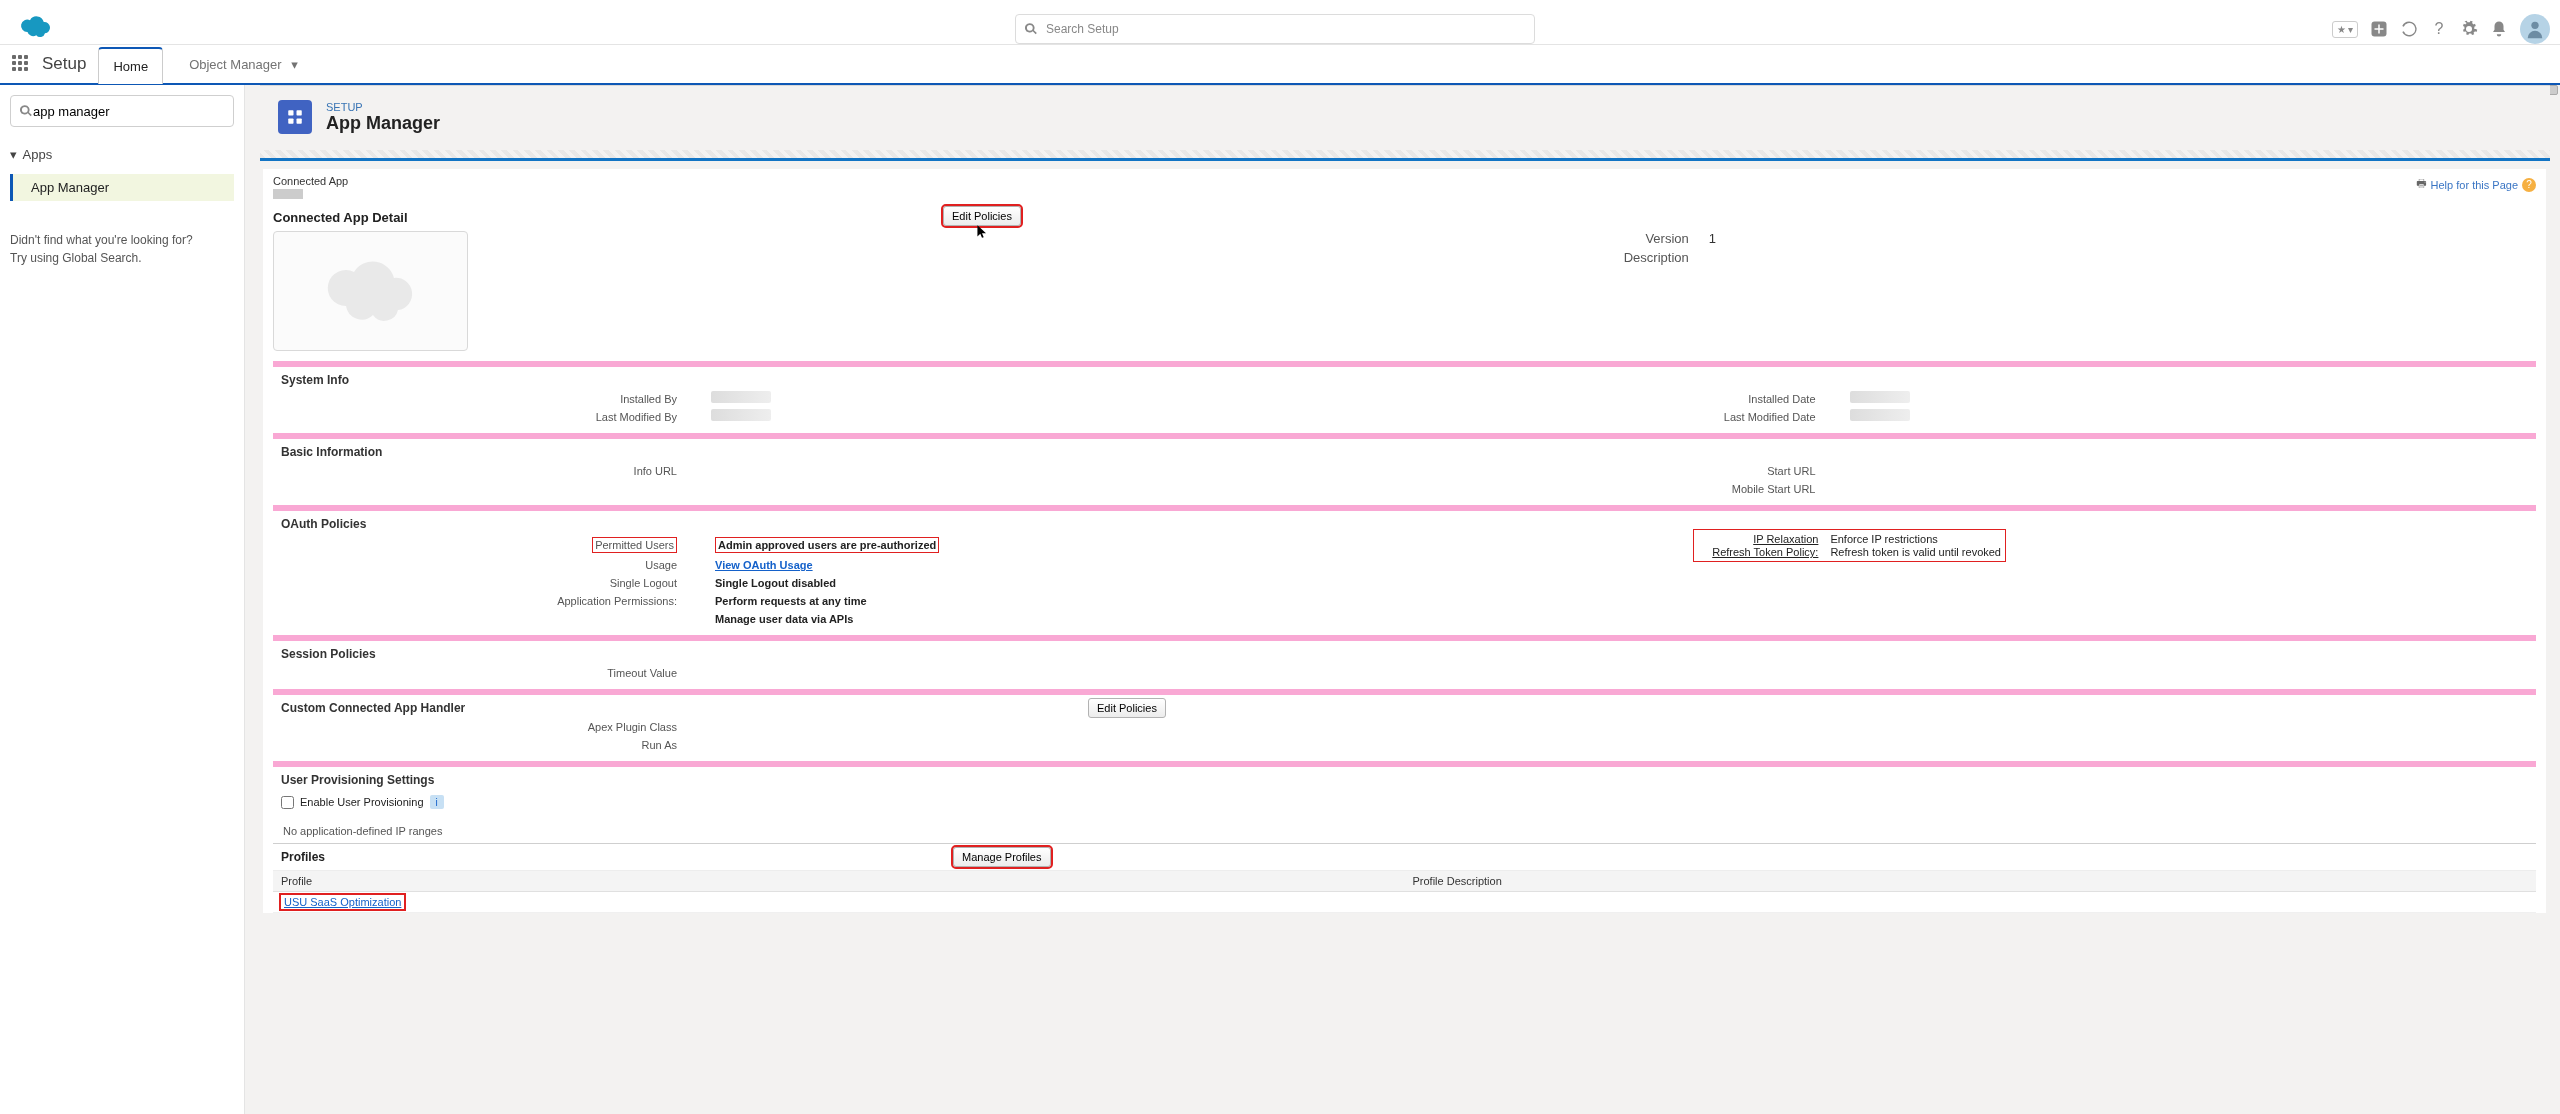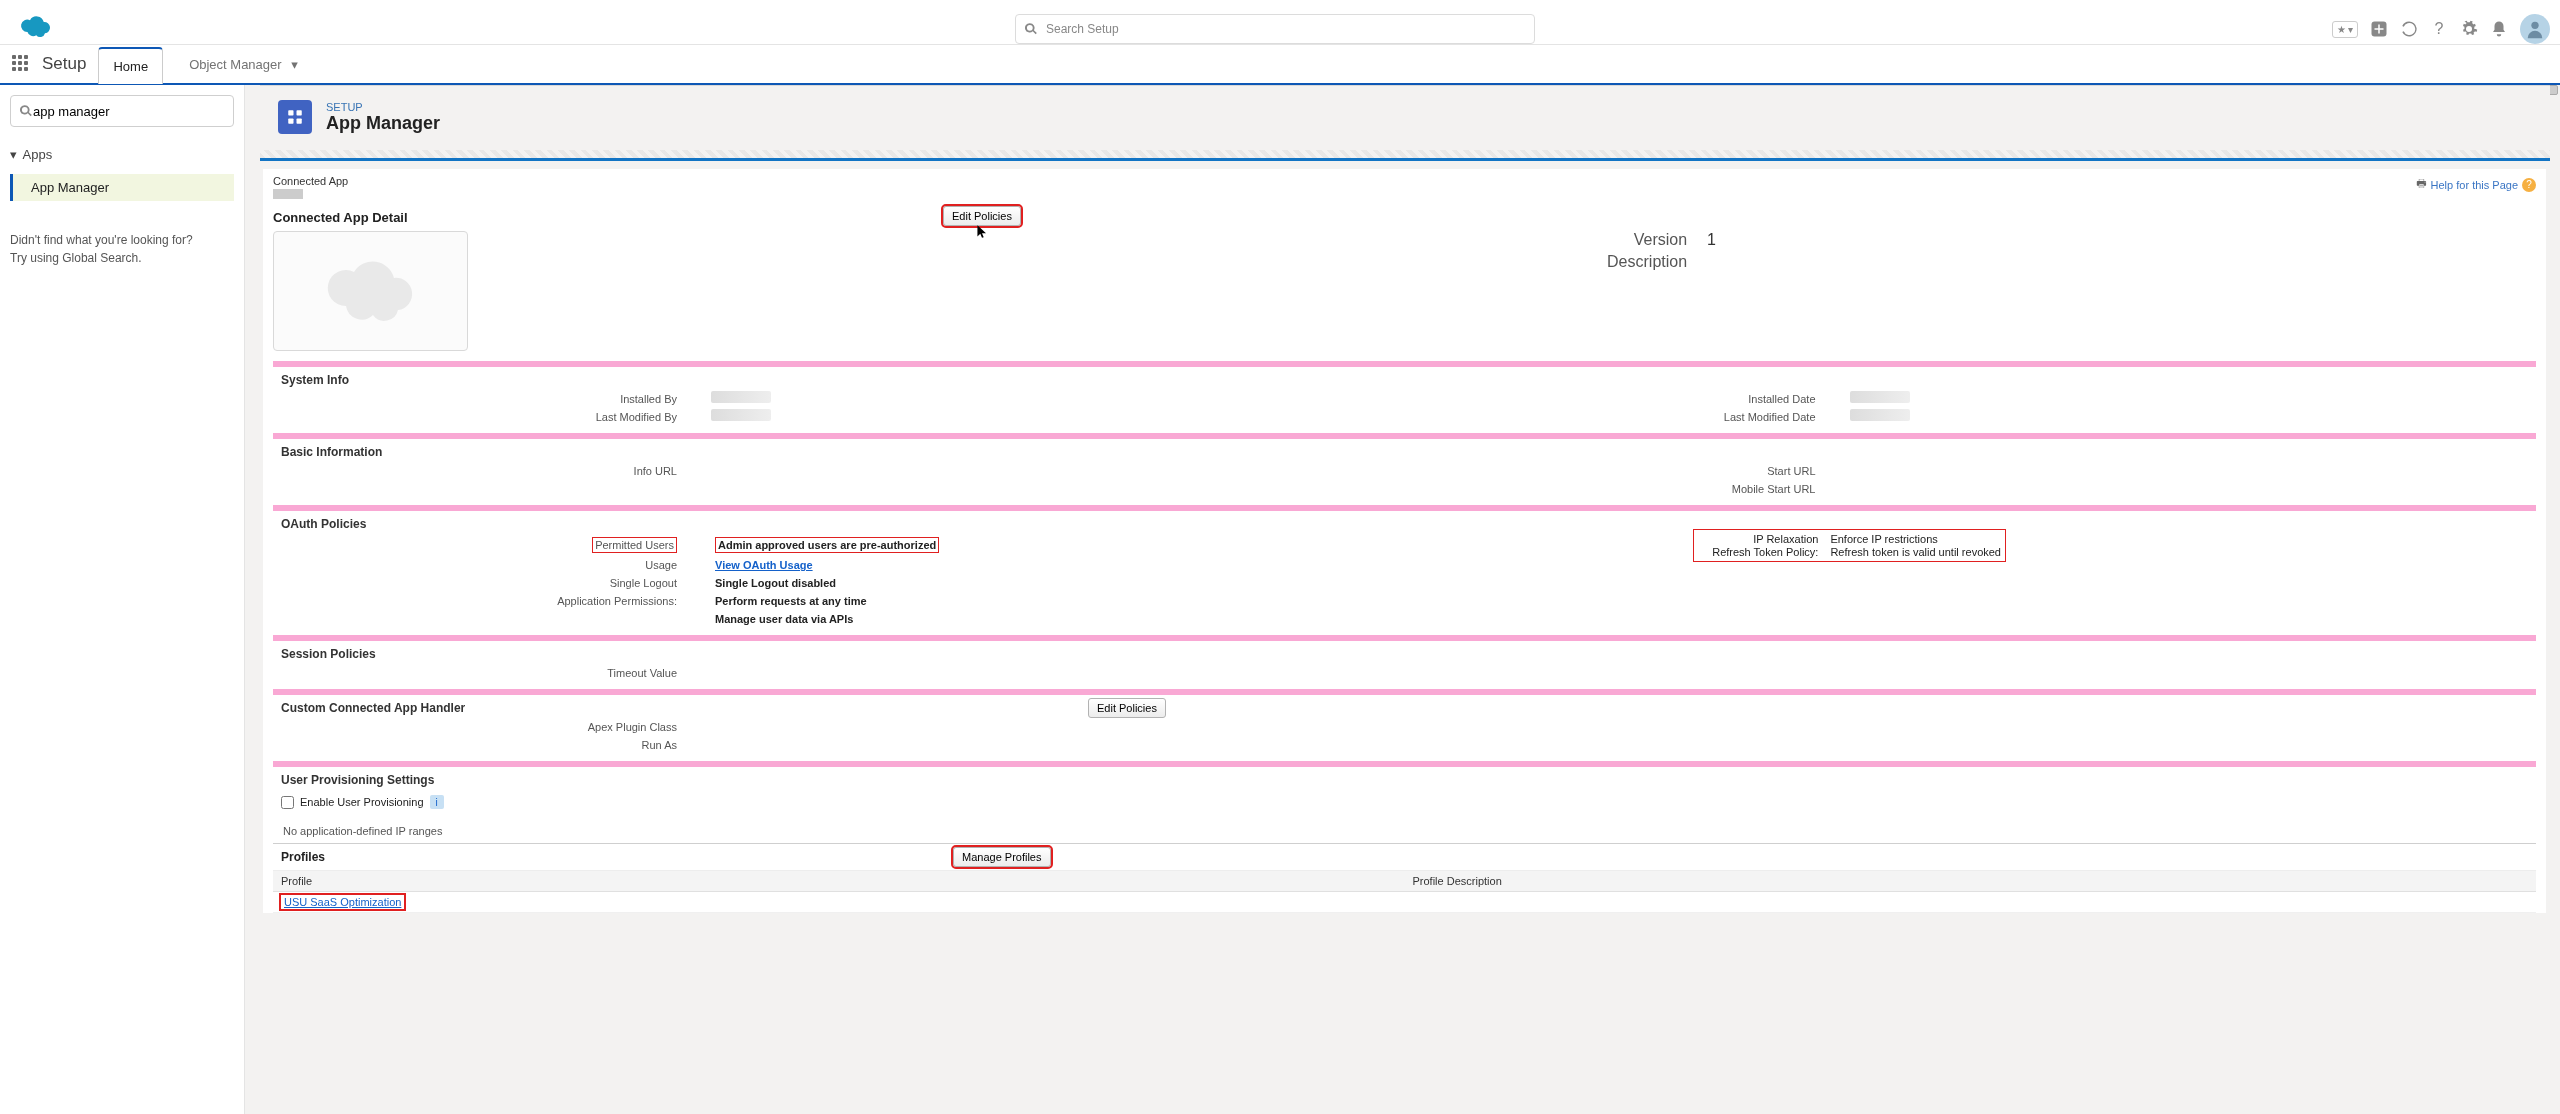--- a/index.html
+++ b/index.html
@@ -44,21 +44,21 @@
 .help .h-icon-print{ color:#666;}
 .help .h-icon-q{ width:14px;height:14px;border-radius:50%;background:#f6b042;color:#fff;display:inline-flex;align-items:center;justify-content:center;font-size:10px;}
 .det-head { display:flex; align-items:center; padding: 6px 10px 6px 10px; position:relative;}
 .det-head .cad { font-size: 13px; font-weight: 600; }
 .btn-sfdc { border:1px solid #b2b2b2; background:linear-gradient(#fff,#ececec); font-size:11px; padding:3px 8px; border-radius:3px; cursor:pointer;}
 .edit-policies-top { position:absolute; left: 680px; top:2px; }
 .red-highlight { outline: 2px solid #e02020; box-shadow: 0 0 0 2px rgba(224,32,32,0.2);}
 .cursor-pointer-svg { position:absolute; left: 713px; top: 20px; width:12px;height:16px;}
 .two-col-top { display:flex; padding: 0 10px 10px 10px;}
 .left-img { width:195px; height:120px; border:1px solid #d9d9d9; border-radius:4px; display:flex; align-items:center; justify-content:center; background:#fbfbfb;}
-.right-meta { margin-left:auto; padding-right:820px; font-size:16px; color:#333;}
+.right-meta { margin-left:auto; padding-right:820px; font-size:13px; color:#333;}
 .right-meta .row { display:flex; gap:20px; margin-bottom:4px;}
 .right-meta .lbl { width:110px; text-align:right; color:#555;}
 .section { border-top: 6px solid #f9a8d4; margin: 0 10px; }
 .section + .section { margin-top: 0;}
 .sec-title { font-size: 12px; font-weight: 600; padding: 6px 8px 4px 8px; color:#333; position:relative;}
 .kv-grid { display: grid; grid-template-columns: 400px 1fr 400px 1fr; gap: 2px 30px; padding: 0 8px 8px 8px; font-size: 11px; }
 .kv-grid .k { text-align: right; color: #555; padding: 2px 4px; }
 .kv-grid .v { text-align: left; color: #222; padding: 2px 4px; font-weight: bold; }
 .kv-grid .v.blurred { background: linear-gradient(to right, #ddd, #eee); color: transparent; width: 60px; height:12px; border-radius:2px; }
 .red-row { border: 1px solid #e02020; padding: 1px 2px; display: inline-block; }
@@ -72,21 +72,21 @@
 .tbl-head { border-top: 1px solid #cfcfcf; border-bottom: 1px solid #ededed; padding: 6px 8px; font-weight: 600; font-size: 12px; position:relative;}
 .tbl-head .center-btn { position:absolute; left:680px; top:3px;}
 .tbl-body { font-size: 11px; }
 .tbl-msg { padding: 6px 10px; color:#555;}
 .profile-tbl { width:100%; border-collapse:collapse; font-size:11px;}
 .profile-tbl th { background:#f4f4f4; text-align:left; padding:4px 8px; border-bottom:1px solid #e0e0e0; font-weight:normal; color:#333;}
 .profile-tbl td { padding:4px 8px; border-bottom:1px solid #f0f0f0;}
 .scroll-handle { position: absolute; right: 2px; top: 0; width: 10px; height:10px; background:#ccc; border:1px solid #aaa; border-radius:2px; cursor:pointer;}
 .oauth-right-box { border: 1px solid #e02020; padding:2px 4px; position:absolute; right: 530px; top: 18px; background:#fff;}
 .oauth-right-box .row { display:flex; gap:12px; font-size:11px; margin:1px 0;}
-.oauth-right-box .k2{ text-align:right; width: 120px; }
+.oauth-right-box .k2{ text-align:right; width: 120px; text-decoration: underline; }
 </style>
 </head>
 <body>
 
 <div class="hdr">
   <div>
     <svg class="cloud-logo" viewBox="0 0 64 44">
         <path fill="#1798c1" d="M20 30a10 10 0 1 1 4-19 12 12 0 0 1 22 3 9 9 0 1 1 2 18 8 8 0 0 1-14 3 9 9 0 0 1-14-5z"></path>
       </svg>
   </div>

